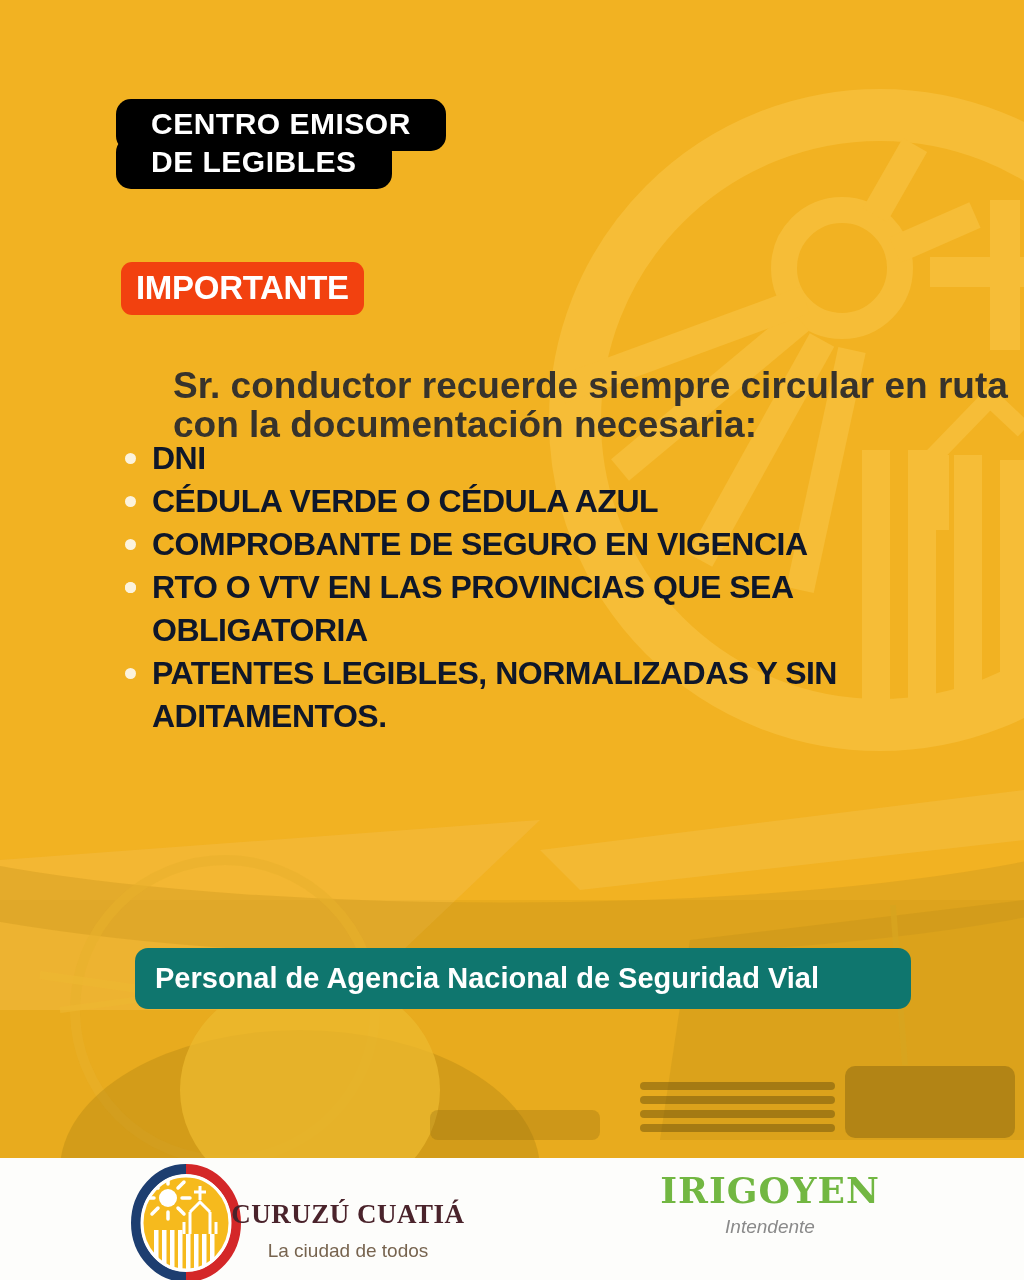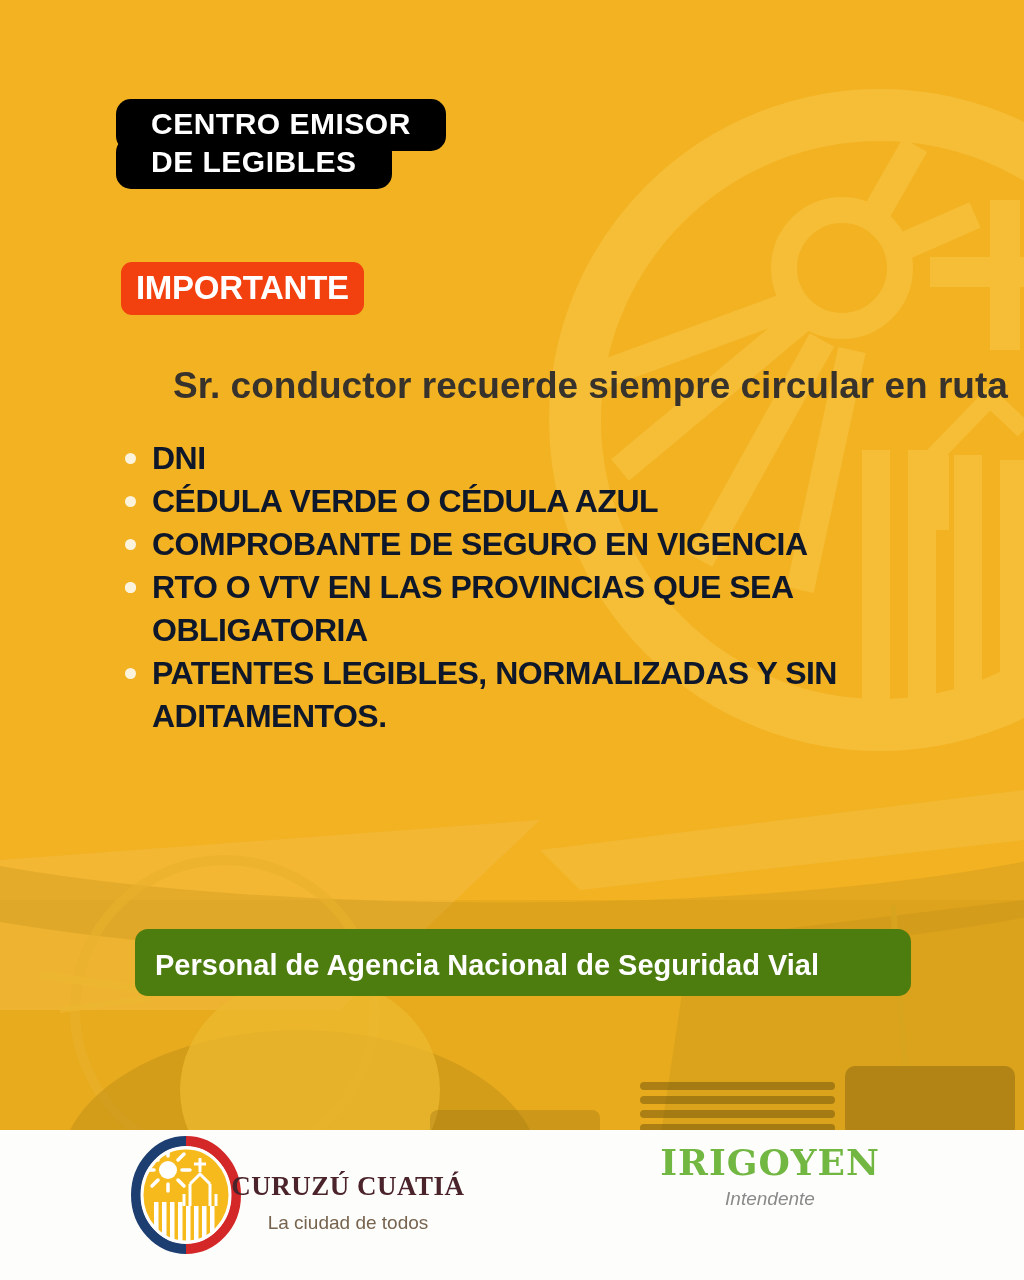--- a/index.html
+++ b/index.html
@@ -42,29 +42,29 @@
     color:#0f172a;font-weight:700;font-size:32px;line-height:43px;letter-spacing:-.5px;
   }
   .req-list li{position:relative;padding-left:28px;margin:0;}
   .req-dot{
     position:absolute;left:1px;top:16px;width:11px;height:11px;border-radius:50%;
     background:#fcf3dd;
   }
 
   
   .alert-box{
-    position:absolute;left:135px;top:929px;z-index:5;
-    width:736px;background:#4d7c0f;border-radius:13px;
-    padding:18px 20px 12px;color:#fff;font-weight:700;font-size:29px;line-height:37px;
+    position:absolute;left:135px;top:948px;z-index:5;
+    width:736px;background:#0f766e;border-radius:13px;
+    padding:12px 20px 12px;color:#fff;font-weight:700;font-size:29px;line-height:37px;
   }
   .alert-box span{display:block;white-space:nowrap;}
 
   
   .footer{
-    position:absolute;left:0;bottom:0;width:1024px;height:150px;
+    position:absolute;left:0;bottom:0;width:1024px;height:122px;
     background:#fdfdfb;z-index:10;
   }
   .logo{position:absolute;left:130px;top:6px;}
   .muni{position:absolute;left:224px;top:40px;width:248px;text-align:center;}
   .muni-name{
     font-family:"Liberation Serif",serif;font-weight:700;font-size:27px;line-height:32px;
     color:#4a232b;letter-spacing:.5px;white-space:nowrap;
   }
   .muni-tagline{font-size:19px;line-height:24px;color:#77644f;margin-top:9px;white-space:nowrap;}
   .official{position:absolute;left:640px;top:14px;width:260px;text-align:center;}
@@ -134,20 +134,21 @@
 
   <div class="title-badge">
     <div class="badge-line">CENTRO EMISOR</div>
     <div class="badge-line l2">DE LEGIBLES</div>
   </div>
 
   <div class="importante">IMPORTANTE</div>
 
   <p class="intro">
     <span>Sr. conductor recuerde siempre circular en ruta</span>
+    <span>con la documentación necesaria:</span>
   </p>
 
   <ul class="req-list">
       <li><span class="req-dot"></span><span>DNI</span></li>
       <li><span class="req-dot"></span><span>CÉDULA VERDE O CÉDULA AZUL</span></li>
       <li><span class="req-dot"></span><span>COMPROBANTE DE SEGURO EN VIGENCIA</span></li>
       <li><span class="req-dot"></span></li>
       <li><span class="req-dot"></span><span>RTO O VTV EN LAS PROVINCIAS QUE SEA OBLIGATORIA</span></li>
       <li><span class="req-dot"></span><span>PATENTES LEGIBLES, NORMALIZADAS Y SIN ADITAMENTOS.</span></li>
     </ul>

